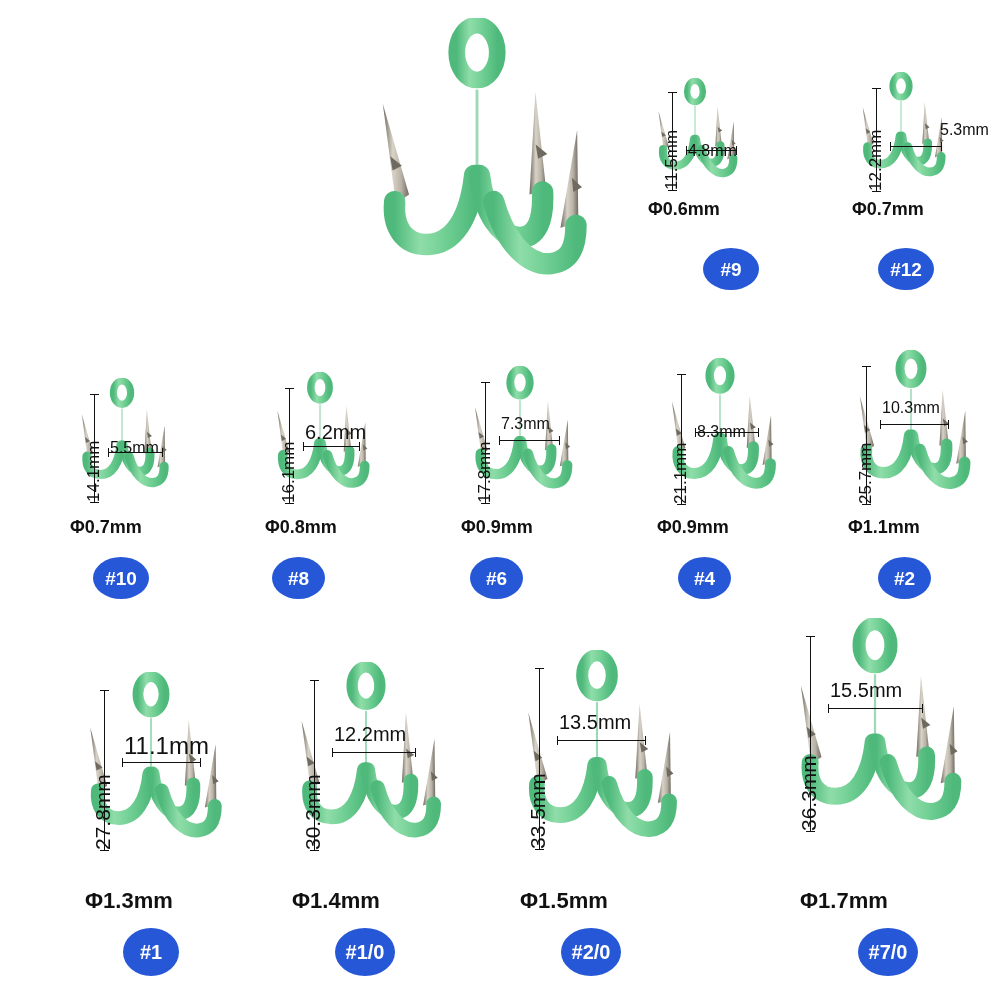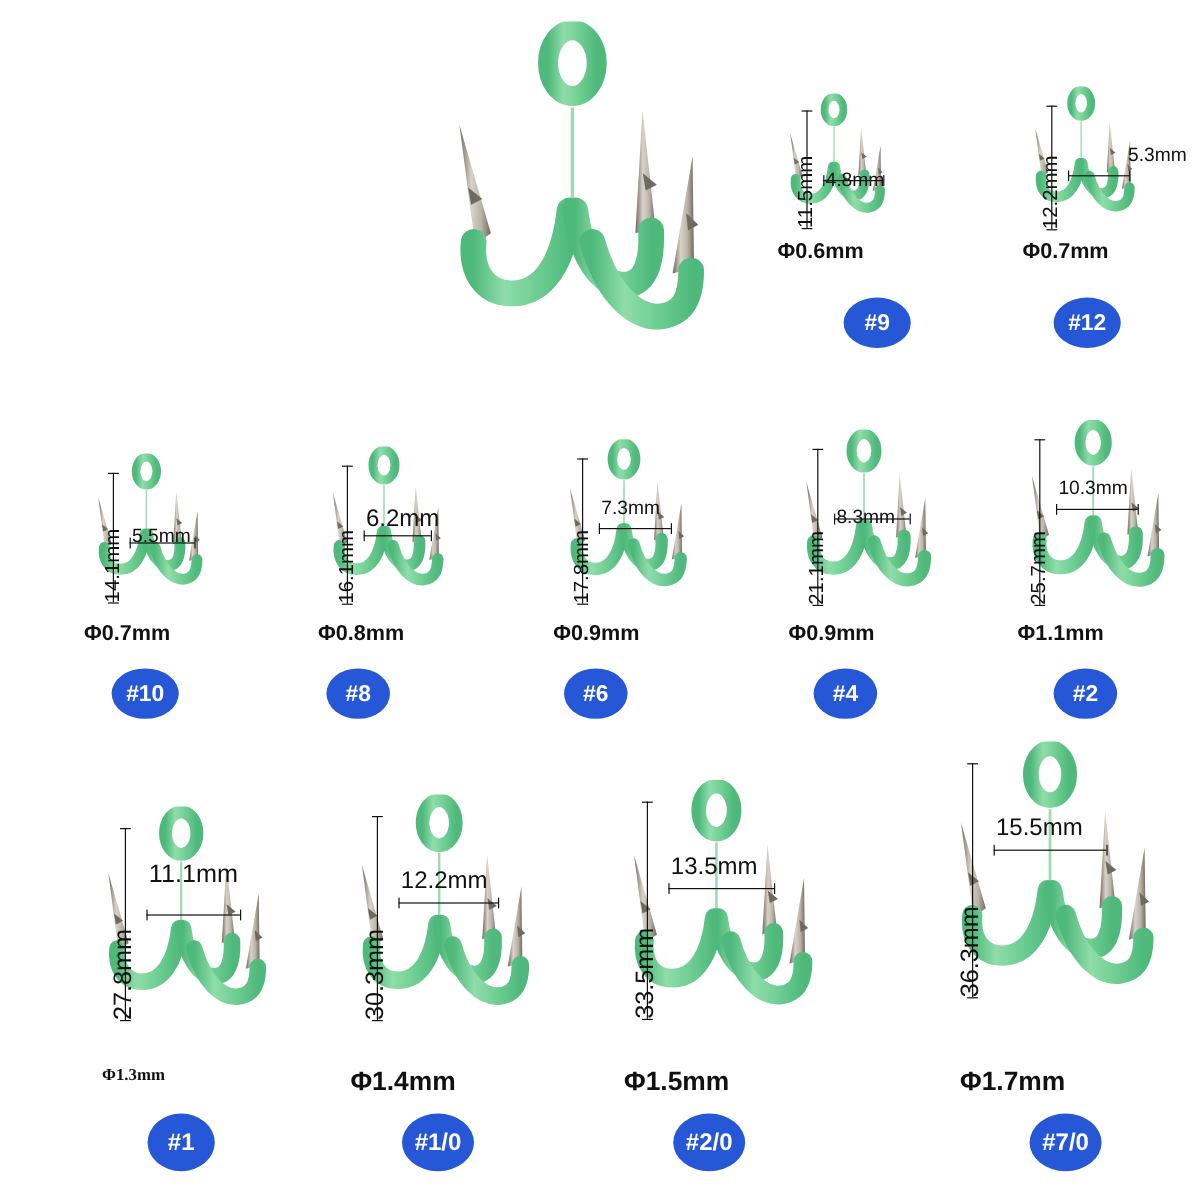--- a/index.html
+++ b/index.html
@@ -693,23 +693,23 @@
       background:#111111;"></div>
     <div style="
       position:absolute;left:122px;top:758px;width:1px;height:9px;
       background:#111111;"></div>
     <div style="
       position:absolute;left:200.32px;top:758px;width:1px;height:9px;
       background:#111111;"></div>
 
     <div class="dim dim-h" style="left:92px;top:850px;font-size:21px;">27.8mm</div>
 
-    <div class="dim dim-w" style="left:124px;top:718px;font-size:21px;">11.1mm</div>
-
-    <div class="dim dim-d" style="left:85px;top:890px;font-size:14px;font-family:Liberation Serif, serif;">Φ1.3mm</div>
+    <div class="dim dim-w" style="left:124px;top:734px;font-size:24px;">11.1mm</div>
+
+    <div class="dim dim-d" style="left:85px;top:890px;font-size:22px;">Φ1.3mm</div>
 
     <div class="badge" style="left:123px;top:928px;width:56px;height:48px;
                 background:#2557d6;font-size:20px;pointer-events:auto;">#1</div>
   </div>
   <div class="hook-cell" style="left:0;top:0;width:1000px;height:1000px;pointer-events:none;">
 
     <div style="position:absolute;left:272px;top:662px;width:188px;height:212px;">
 
   <svg class="hook-art" width="188" height="212" viewBox="0 0 100 130" preserveAspectRatio="xMidYMid meet">
     <defs>

